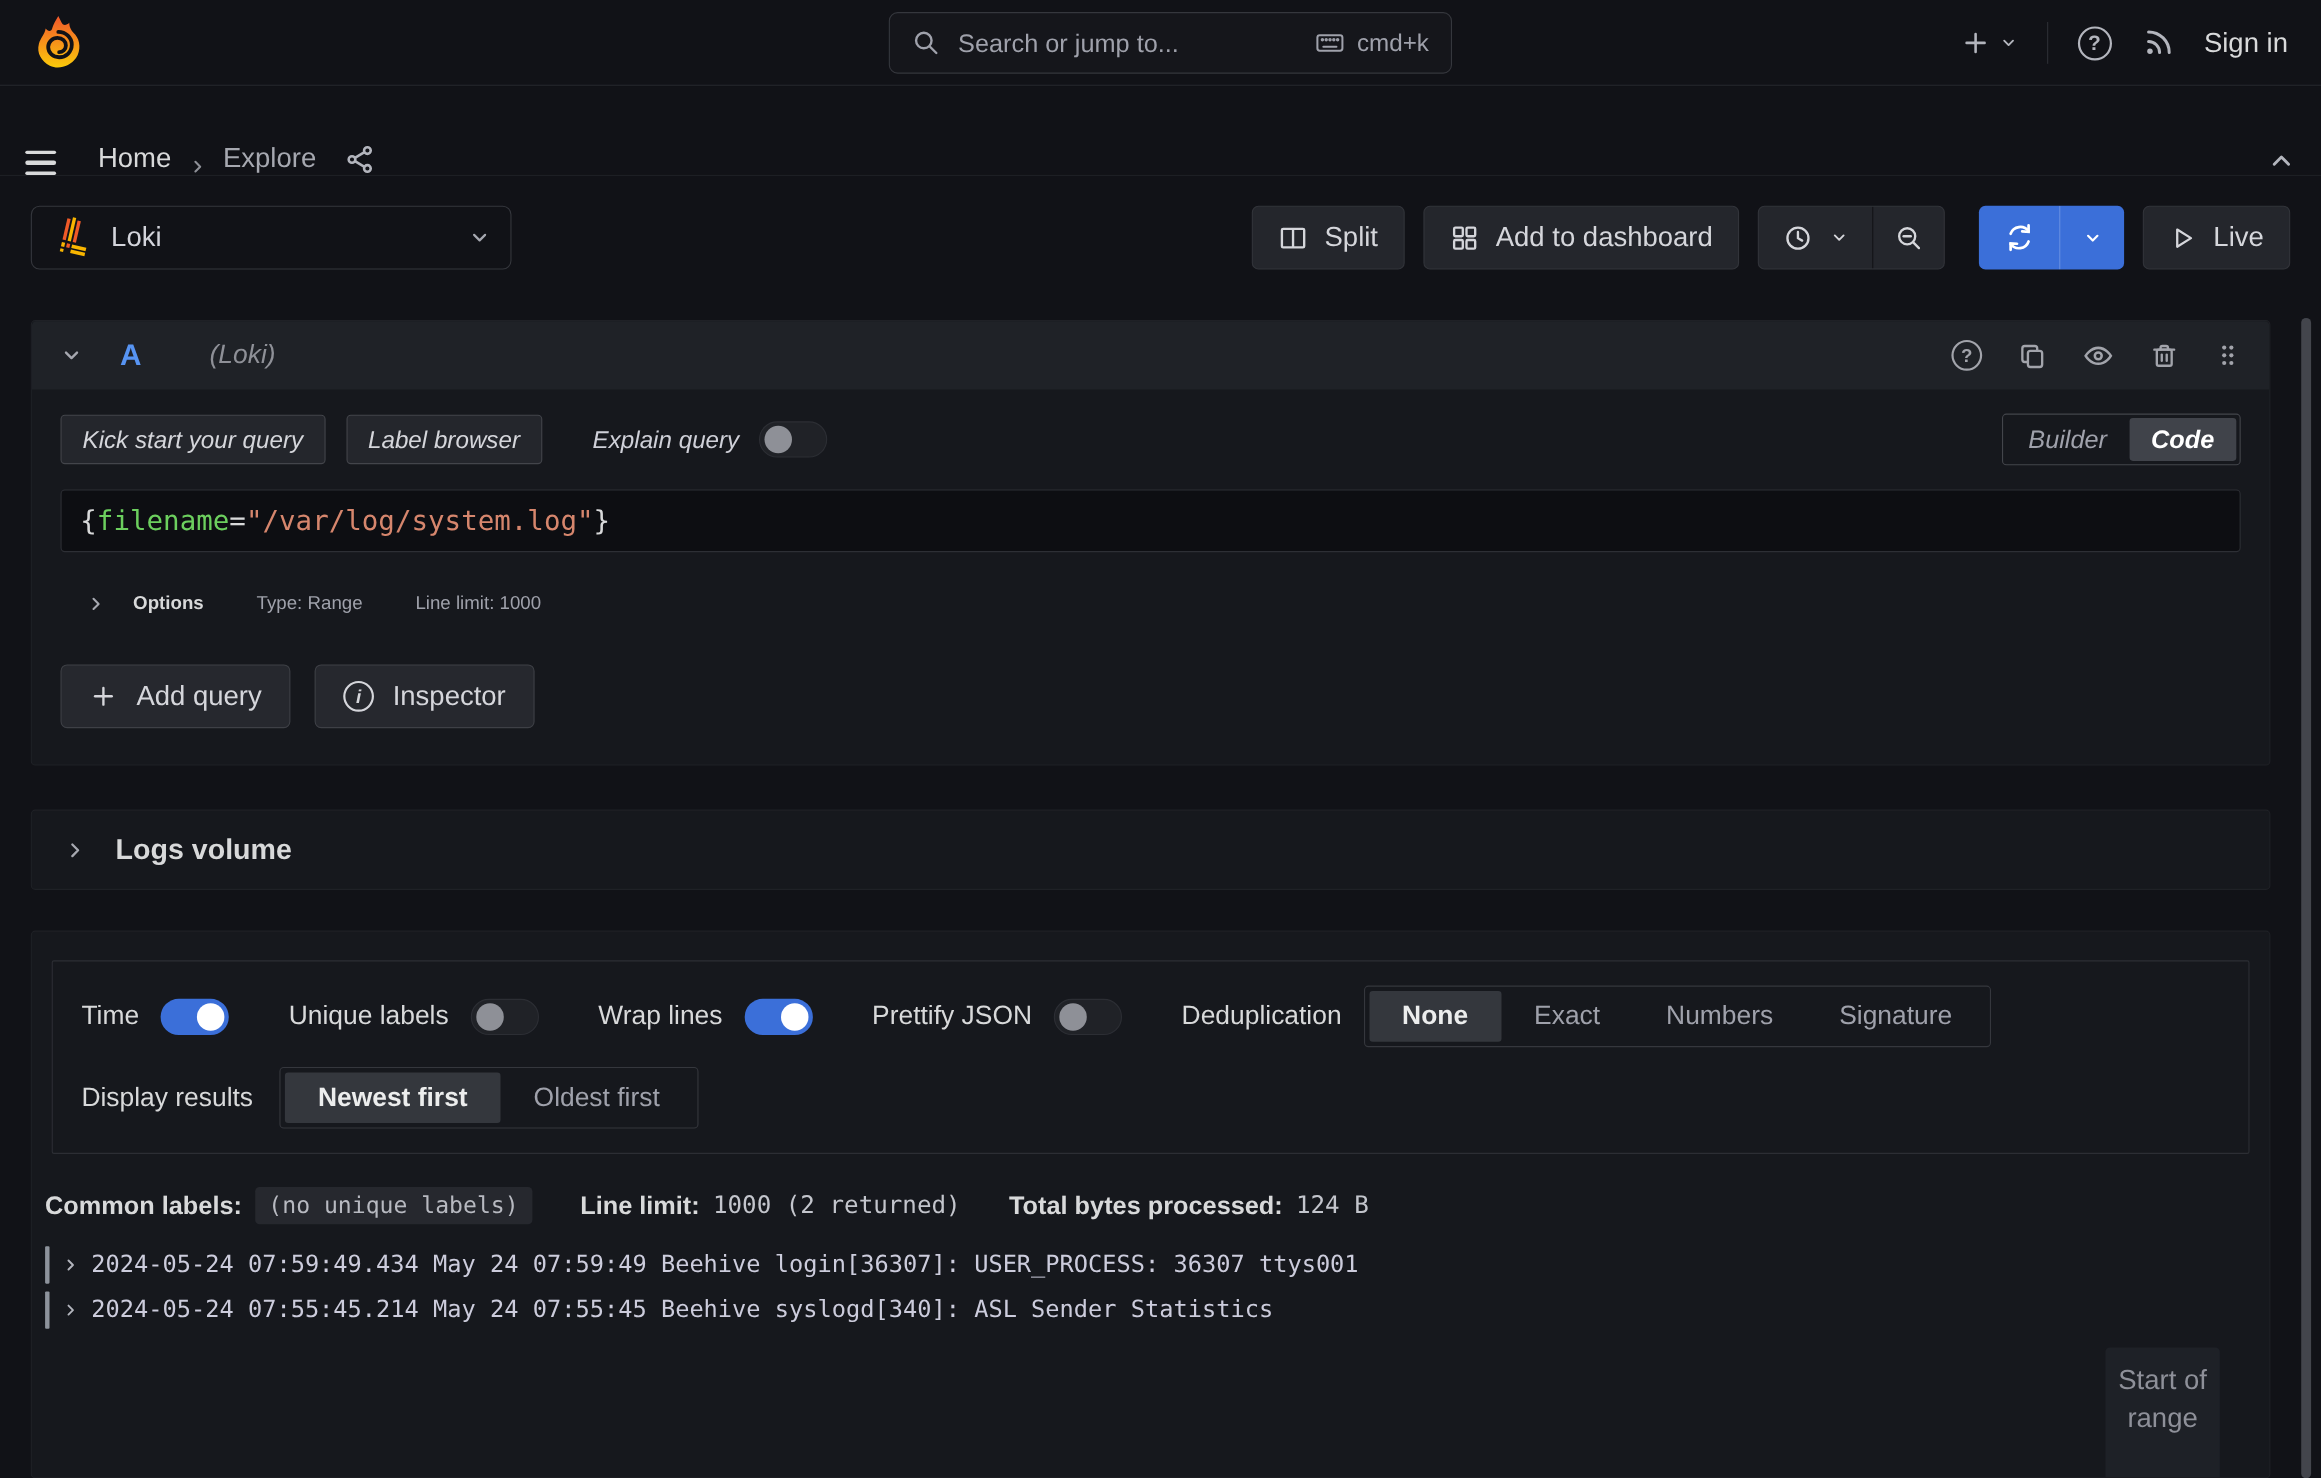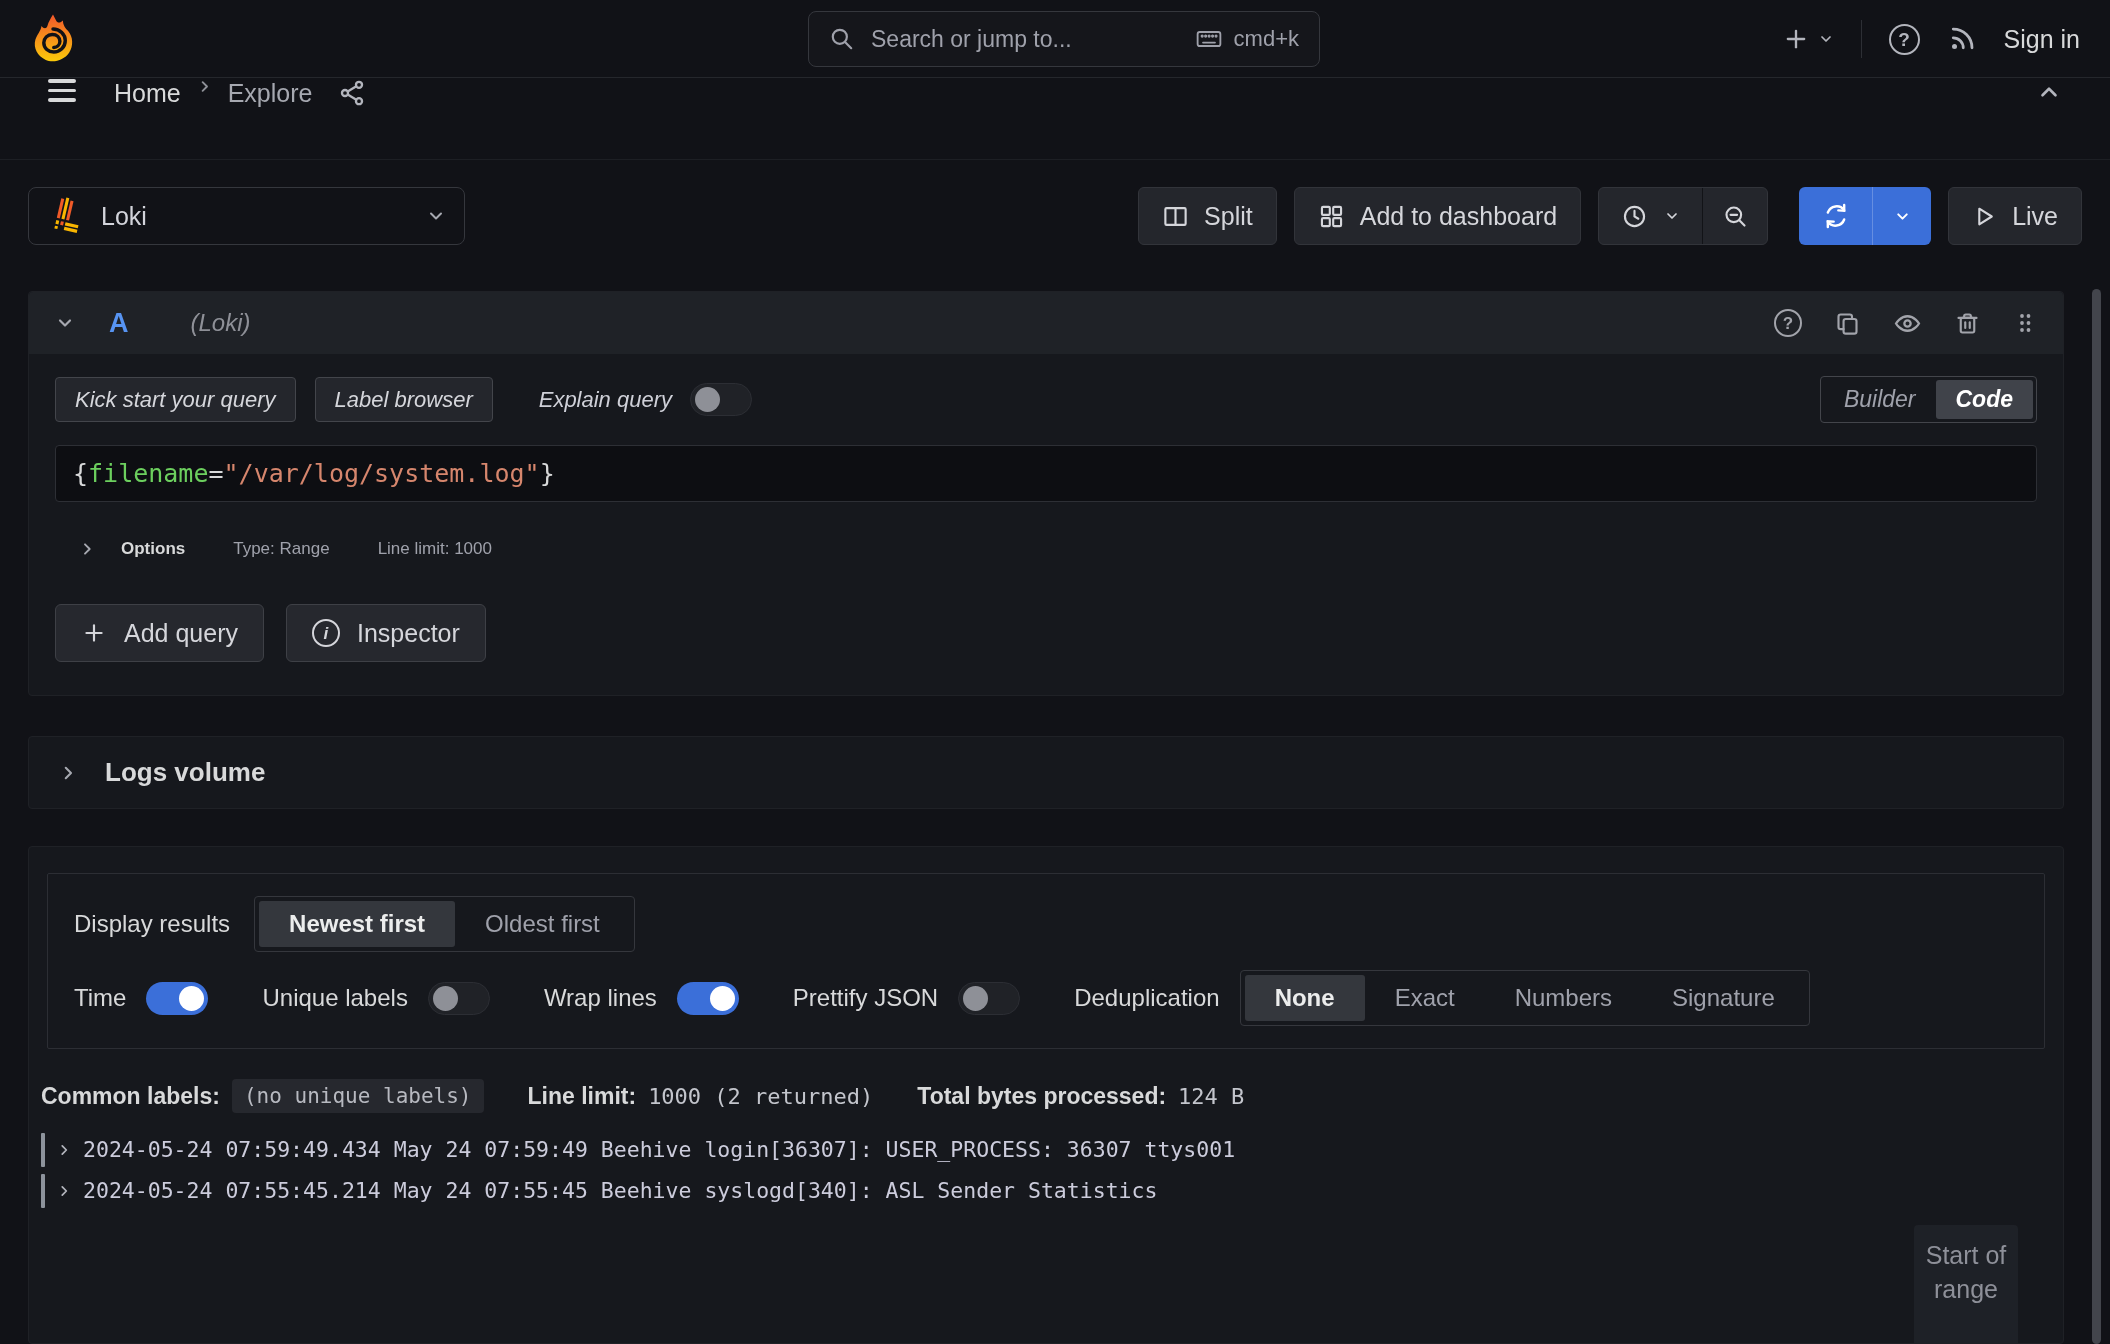--- a/index.html
+++ b/index.html
@@ -27,21 +27,21 @@
   .vdivider { width:1px; height:38px; background:#2d2f35; }
   .circle-icon { width:31px; height:31px; border:2.4px solid currentColor; border-radius:50%;
     display:flex; align-items:center; justify-content:center;
     font-size:19px; font-weight:700; line-height:1; }
   .signin { font-size:25px; color:#d8d9da; font-weight:400; cursor:pointer; }
   .plus-wrap { display:flex; align-items:center; gap:8px; cursor:pointer; }
 
   
   .crumbbar { position:absolute; top:79px; left:0; right:0; height:81px;
     background:#111217; border-bottom:1px solid #1d1f24;
-    display:flex; align-items:flex-start; padding:0 48px; }
+    display:flex; align-items:flex-end; padding:0 23px; }
   .hamburger { display:flex; flex-direction:column; gap:6px; cursor:pointer; margin-right:38px; }
   .hamburger span { width:28px; height:3.5px; background:#d8d9da; border-radius:2px; }
   .crumb { font-size:25px; }
   .crumb.home { color:#d8d9da; cursor:pointer; }
   .crumb.current { color:#a6a8b0; }
   .crumb-sep { color:#8e9097; margin:0 16px; }
   .share-icon { color:#b3b5bd; margin-left:26px; cursor:pointer; }
   .collapse-caret { margin-left:auto; color:#b3b5bd; cursor:pointer; }
 
   
@@ -460,30 +460,20 @@
       <polyline points="9,5 16,12 9,19"></polyline>
     </svg>
   </span>
   <span class="section-title">Logs volume</span>
 </div>
 
 <div class="logs-panel">
 
   <div class="controls-box">
     <div class="ctrl-row">
-      <span class="ctrl-pair" style="margin-right:0;gap:24px;">
-        <span class="ctrl-label">Display results</span>
-        <span class="radio-group">
-          <span class="radio-item active">Newest first</span>
-          <span class="radio-item">Oldest first</span>
-        </span>
-      </span>
-    </div>
-
-    <div class="ctrl-row">
       <span class="ctrl-pair">
         <span class="ctrl-label">Time</span>
         <span class="toggle on"></span>
       </span>
       <span class="ctrl-pair">
         <span class="ctrl-label">Unique labels</span>
         <span class="toggle off"></span>
       </span>
       <span class="ctrl-pair">
         <span class="ctrl-label">Wrap lines</span>
@@ -493,20 +483,30 @@
         <span class="ctrl-label">Prettify JSON</span>
         <span class="toggle off"></span>
       </span>
       <span class="ctrl-pair" style="margin-right:0;">
         <span class="ctrl-label">Deduplication</span>
         <span class="radio-group">
           <span class="radio-item active">None</span>
           <span class="radio-item">Exact</span>
           <span class="radio-item">Numbers</span>
           <span class="radio-item">Signature</span>
+        </span>
+      </span>
+    </div>
+
+    <div class="ctrl-row">
+      <span class="ctrl-pair" style="margin-right:0;gap:24px;">
+        <span class="ctrl-label">Display results</span>
+        <span class="radio-group">
+          <span class="radio-item active">Newest first</span>
+          <span class="radio-item">Oldest first</span>
         </span>
       </span>
     </div>
   </div>
 
   <div class="meta-row">
     <span class="meta-label">Common labels:</span>
     <span class="mono-chip">(no unique labels)</span>
     <span class="meta-gap"></span>
     <span class="meta-label">Line limit:</span>

